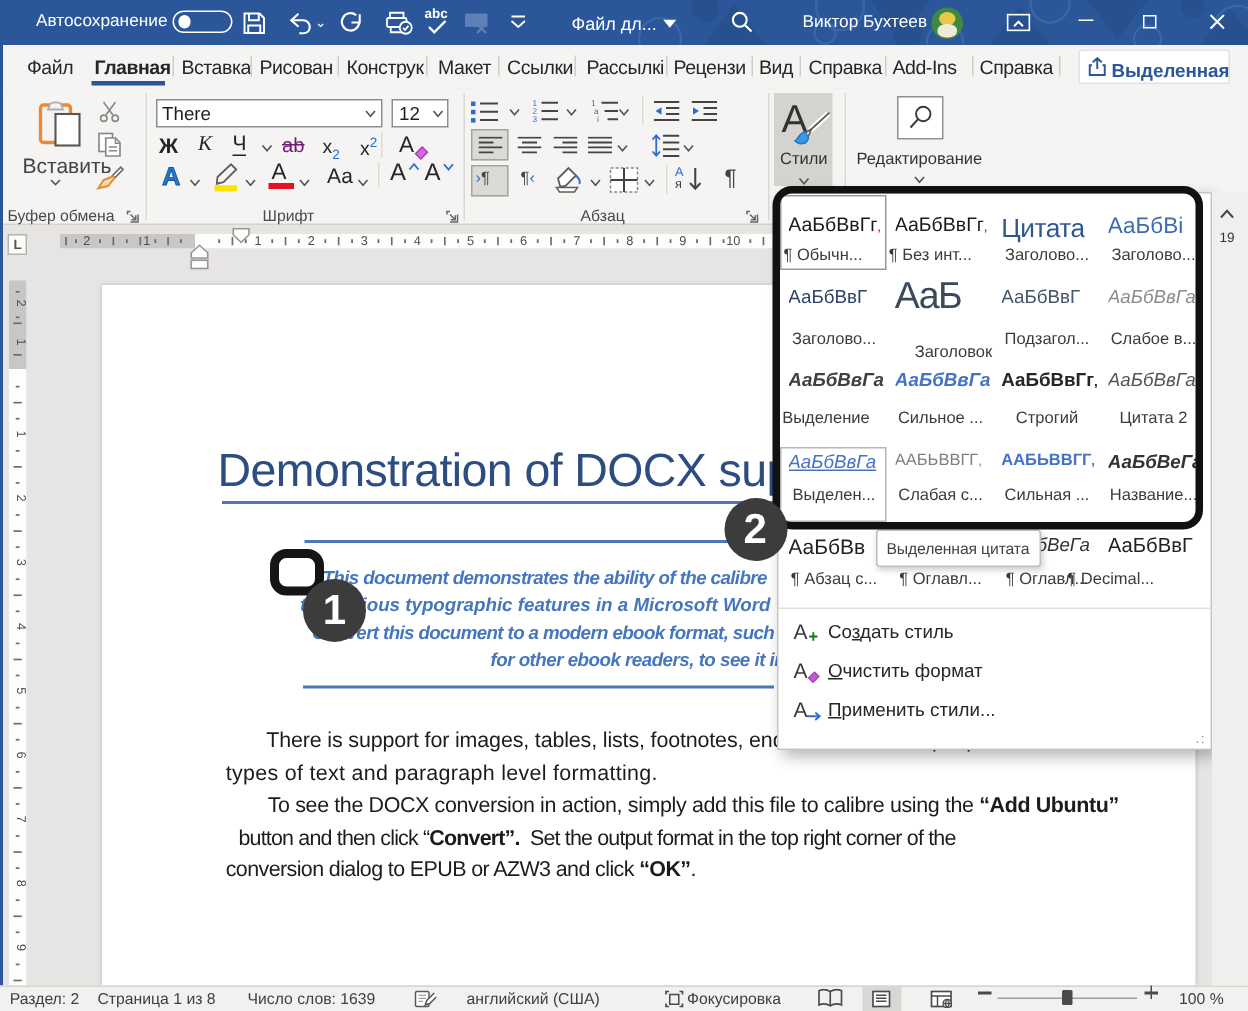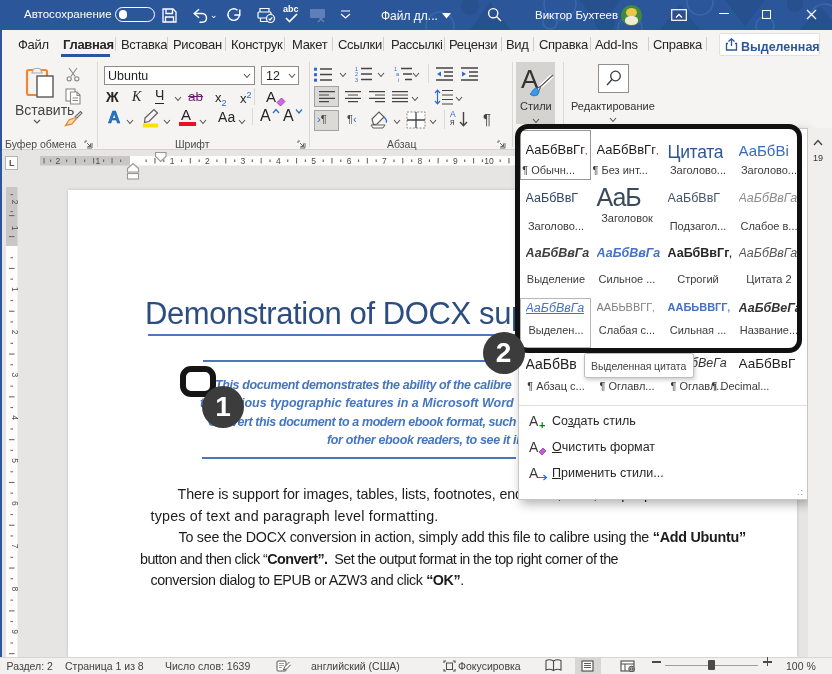--- a/index.html
+++ b/index.html
@@ -177,21 +177,21 @@
     <path d="M11 7 L16.5 1.5 L18 3 L12.5 8.5 Z" fill="#fff" stroke="#6b6968" stroke-width="1.1"></path>
     <path d="M11.5 7.5 L5 10 L1.5 15.5 L8 14 L12.5 8.5" fill="#f7d9b8" stroke="#e38c2d" stroke-width="1.3"></path>
   </svg>
 <div class="a" style="left:5px;top:138px;font-size:10.5px;color:#4a4a4a">Буфер обмена</div>
 <svg class="a" style="left:84px;top:140px" width="9" height="9" viewBox="0 0 9 9">
     <path d="M1 3 V1 H3 M8 3 V8 H3" fill="none" stroke="#666" stroke-width="1"></path>
     <path d="M3 3 L6.5 6.5 M6.5 3.5 V6.5 H3.5" fill="none" stroke="#666" stroke-width="1"></path>
   </svg>
 
 <div class="a" style="left:104px;top:66px;width:151px;height:19px;background:#fff;border:1px solid #8f8d8b"></div>
-<div class="a" style="left:108px;top:69px;font-size:12.5px;color:#1f1f1f">Ubuntu</div>
+<div class="a" style="left:108px;top:69px;font-size:12.5px;color:#1f1f1f">There</div>
 <svg class="a" style="left:243px;top:73px" width="8" height="6" viewBox="0 0 8 6">
     <path d="M1 1 L4 4.5 L7 1" fill="none" stroke="#555" stroke-width="1.1"></path>
   </svg>
 <div class="a" style="left:261px;top:66px;width:38px;height:19px;background:#fff;border:1px solid #8f8d8b"></div>
 <div class="a" style="left:266px;top:69px;font-size:12.5px;color:#1f1f1f">12</div>
 <svg class="a" style="left:288px;top:73px" width="8" height="6" viewBox="0 0 8 6">
     <path d="M1 1 L4 4.5 L7 1" fill="none" stroke="#555" stroke-width="1.1"></path>
   </svg>
 
 <div class="a" style="left:106px;top:89px;font-size:14px;font-weight:bold;color:#252525">Ж</div>
@@ -516,21 +516,21 @@
 <div class="a" style="left:148px;top:334px;width:368px;height:2.4px;background:#4d77bb"></div>
 <div class="a" style="left:203px;top:360px;width:313px;height:2px;background:#4d77bb"></div>
 <div class="a" style="left:202px;top:457px;width:314px;height:2px;background:#4d77bb"></div>
 <div style="position:absolute;font-size:12.5px;font-style:italic;font-weight:bold;color:#4576be;letter-spacing:-0.4px;left:215px;top:377.6px;white-space:nowrap">This document demonstrates the ability of the calibre</div>
 <div style="position:absolute;font-size:12.5px;font-style:italic;font-weight:bold;color:#4576be;letter-spacing:0px;left:200px;top:396.2px;white-space:nowrap">the various typographic features in a Microsoft Word</div>
 <div style="position:absolute;font-size:12.5px;font-style:italic;font-weight:bold;color:#4576be;letter-spacing:-0.42px;left:208px;top:414.6px;white-space:nowrap">Convert this document to a modern ebook format, such as AZW3 or EPUB,</div>
 <div style="position:absolute;font-size:12.5px;font-style:italic;font-weight:bold;color:#4576be;letter-spacing:-0.34px;left:327px;top:433px;white-space:nowrap">for other ebook readers, to see it in action.</div>
 <div class="a bodyl" style="left:177.5px;top:486px">There is support for images, tables, lists, footnotes, endnotes, links, dropcaps and various</div>
 <div class="a bodyl" style="left:150.5px;top:508px;letter-spacing:0.2px">types of text and paragraph level formatting.</div>
 <div class="a bodyl" style="left:178.5px;top:529px;letter-spacing:-0.25px">To see the DOCX conversion in action, simply add this file to calibre using the <b>“Add Ubuntu”</b></div>
-<div class="a bodyl" style="left:140px;top:551px;letter-spacing:-0.55px">button and then click “<b>Convert”.</b>&nbsp; Set the output format in the top right corner of the</div>
+<div class="a bodyl" style="left:159px;top:551px;letter-spacing:-0.55px">button and then click “<b>Convert”.</b>&nbsp; Set the output format in the top right corner of the</div>
 <div class="a bodyl" style="left:150.5px;top:571.5px;letter-spacing:-0.4px">conversion dialog to EPUB or AZW3 and click <b>“OK”</b>.</div>
 <style>.bodyl{font-size:14.3px;color:#1c1c1c;letter-spacing:-0.1px;white-space:nowrap}</style>
 
 <div class="a" style="left:0;top:657px;width:832px;height:17px;background:#f2f1f0;border-top:1px solid #d8d6d3"></div>
 <div class="a stx" style="left:6.5px">Раздел: 2</div>
 <div class="a stx" style="left:65px">Страница 1 из 8</div>
 <div class="a stx" style="left:165px">Число слов: 1639</div>
 <svg class="a" style="left:276px;top:660px" width="15" height="12" viewBox="0 0 15 12">
     <rect x="1" y="1" width="9" height="10" rx="1" fill="#fff" stroke="#5a5856" stroke-width="1"></rect>
     <path d="M3 3.5 H8 M3 5.5 H8 M3 7.5 H6" stroke="#8a8886" stroke-width=".8"></path>
@@ -571,27 +571,27 @@
 <div class="a" style="left:506px;top:163.5px;width:69px;text-align:right;font-size:11px;color:#3b3b3b;white-space:nowrap">¶ Обычн...</div>
 <div class="a" style="left:596.5px;top:141.5px;font-size:13px;color:#1a1a1a;white-space:nowrap;max-width:66px;overflow:hidden">АаБбВвГг<span style="color:#c00;font-size:9px">,</span></div>
 <div class="a" style="left:592.5px;top:163.5px;width:69px;text-align:left;font-size:11px;color:#3b3b3b;white-space:nowrap">¶ Без инт...</div>
 <div class="a" style="left:667.5px;top:141.5px;font-size:17.5px;color:#2c5890;letter-spacing:-.3px;white-space:nowrap;max-width:66px;overflow:hidden">Цитата</div>
 <div class="a" style="left:663.5px;top:163.5px;width:69px;text-align:center;font-size:11px;color:#3b3b3b;white-space:nowrap">Заголово...</div>
 <div class="a" style="left:738.5px;top:141.5px;font-size:15px;color:#3b6cb0;white-space:nowrap;max-width:66px;overflow:hidden">АаБбВі</div>
 <div class="a" style="left:734.5px;top:163.5px;width:69px;text-align:center;font-size:11px;color:#3b3b3b;white-space:nowrap">Заголово...</div>
 <div class="a" style="left:525.5px;top:190.5px;font-size:12.5px;color:#2f4468;white-space:nowrap;max-width:66px;overflow:hidden">АаБбВвГ</div>
 <div class="a" style="left:521.5px;top:219.5px;width:69px;text-align:center;font-size:11px;color:#3b3b3b;white-space:nowrap">Заголово...</div>
 <div class="a" style="left:596.5px;top:182.5px;font-size:25px;color:#3a4a5c;letter-spacing:-1px;white-space:nowrap">АаБ</div>
-<div class="a" style="left:592.5px;top:212px;width:69px;text-align:center;font-size:11px;color:#3b3b3b;white-space:nowrap">Заголовок</div>
+<div class="a" style="left:592.5px;top:229px;width:69px;text-align:right;font-size:11px;color:#3b3b3b;white-space:nowrap">Заголовок</div>
 <div class="a" style="left:667.5px;top:190.5px;font-size:12.5px;color:#44546a;white-space:nowrap;max-width:66px;overflow:hidden">АаБбВвГ</div>
 <div class="a" style="left:663.5px;top:219.5px;width:69px;text-align:center;font-size:11px;color:#3b3b3b;white-space:nowrap">Подзагол...</div>
 <div class="a" style="left:738.5px;top:190.5px;font-size:12.5px;color:#8c8c8c;white-space:nowrap;max-width:66px;overflow:hidden"><i>АаБбВвГа</i></div>
 <div class="a" style="left:734.5px;top:219.5px;width:69px;text-align:center;font-size:11px;color:#3b3b3b;white-space:nowrap">Слабое в...</div>
 <div class="a" style="left:525.5px;top:245.5px;font-size:12.5px;color:#404040;font-weight:bold;white-space:nowrap;max-width:66px;overflow:hidden"><i>АаБбВвГа</i></div>
-<div class="a" style="left:521.5px;top:272.5px;width:69px;text-align:center;font-size:11px;color:#3b3b3b;white-space:nowrap">Выделение</div>
+<div class="a" style="left:521.5px;top:272.5px;width:69px;font-size:11px;color:#3b3b3b;white-space:nowrap">Выделение</div>
 <div class="a" style="left:596.5px;top:245.5px;font-size:12.5px;color:#4472c4;font-weight:bold;white-space:nowrap;max-width:66px;overflow:hidden"><i>АаБбВвГа</i></div>
 <div class="a" style="left:592.5px;top:272.5px;width:69px;text-align:center;font-size:11px;color:#3b3b3b;white-space:nowrap">Сильное ...</div>
 <div class="a" style="left:667.5px;top:245.5px;font-size:12.5px;color:#262626;font-weight:bold;white-space:nowrap;max-width:66px;overflow:hidden">АаБбВвГг<span style="font-size:9px">,</span></div>
 <div class="a" style="left:663.5px;top:272.5px;width:69px;text-align:center;font-size:11px;color:#3b3b3b;white-space:nowrap">Строгий</div>
 <div class="a" style="left:738.5px;top:245.5px;font-size:12.5px;color:#555;white-space:nowrap;max-width:66px;overflow:hidden"><i>АаБбВвГа</i></div>
 <div class="a" style="left:734.5px;top:272.5px;width:69px;text-align:center;font-size:11px;color:#3b3b3b;white-space:nowrap">Цитата 2</div>
 <div class="a" style="left:519.5px;top:297.5px;width:71px;height:50px;background:#fff;border:1.4px solid #b8b6b4"></div>
 <div class="a" style="left:525.5px;top:300.5px;font-size:12.5px;color:#4472c4;white-space:nowrap;max-width:66px;overflow:hidden"><i><u>АаБбВвГа</u></i></div>
 <div class="a" style="left:521.5px;top:323.5px;width:69px;text-align:center;font-size:11px;color:#3b3b3b;white-space:nowrap">Выделен...</div>
 <div class="a" style="left:596.5px;top:300.5px;font-size:11px;color:#7f7f7f;white-space:nowrap;max-width:66px;overflow:hidden">ААБЬВВГГ<span style="font-size:9px">,</span></div>

